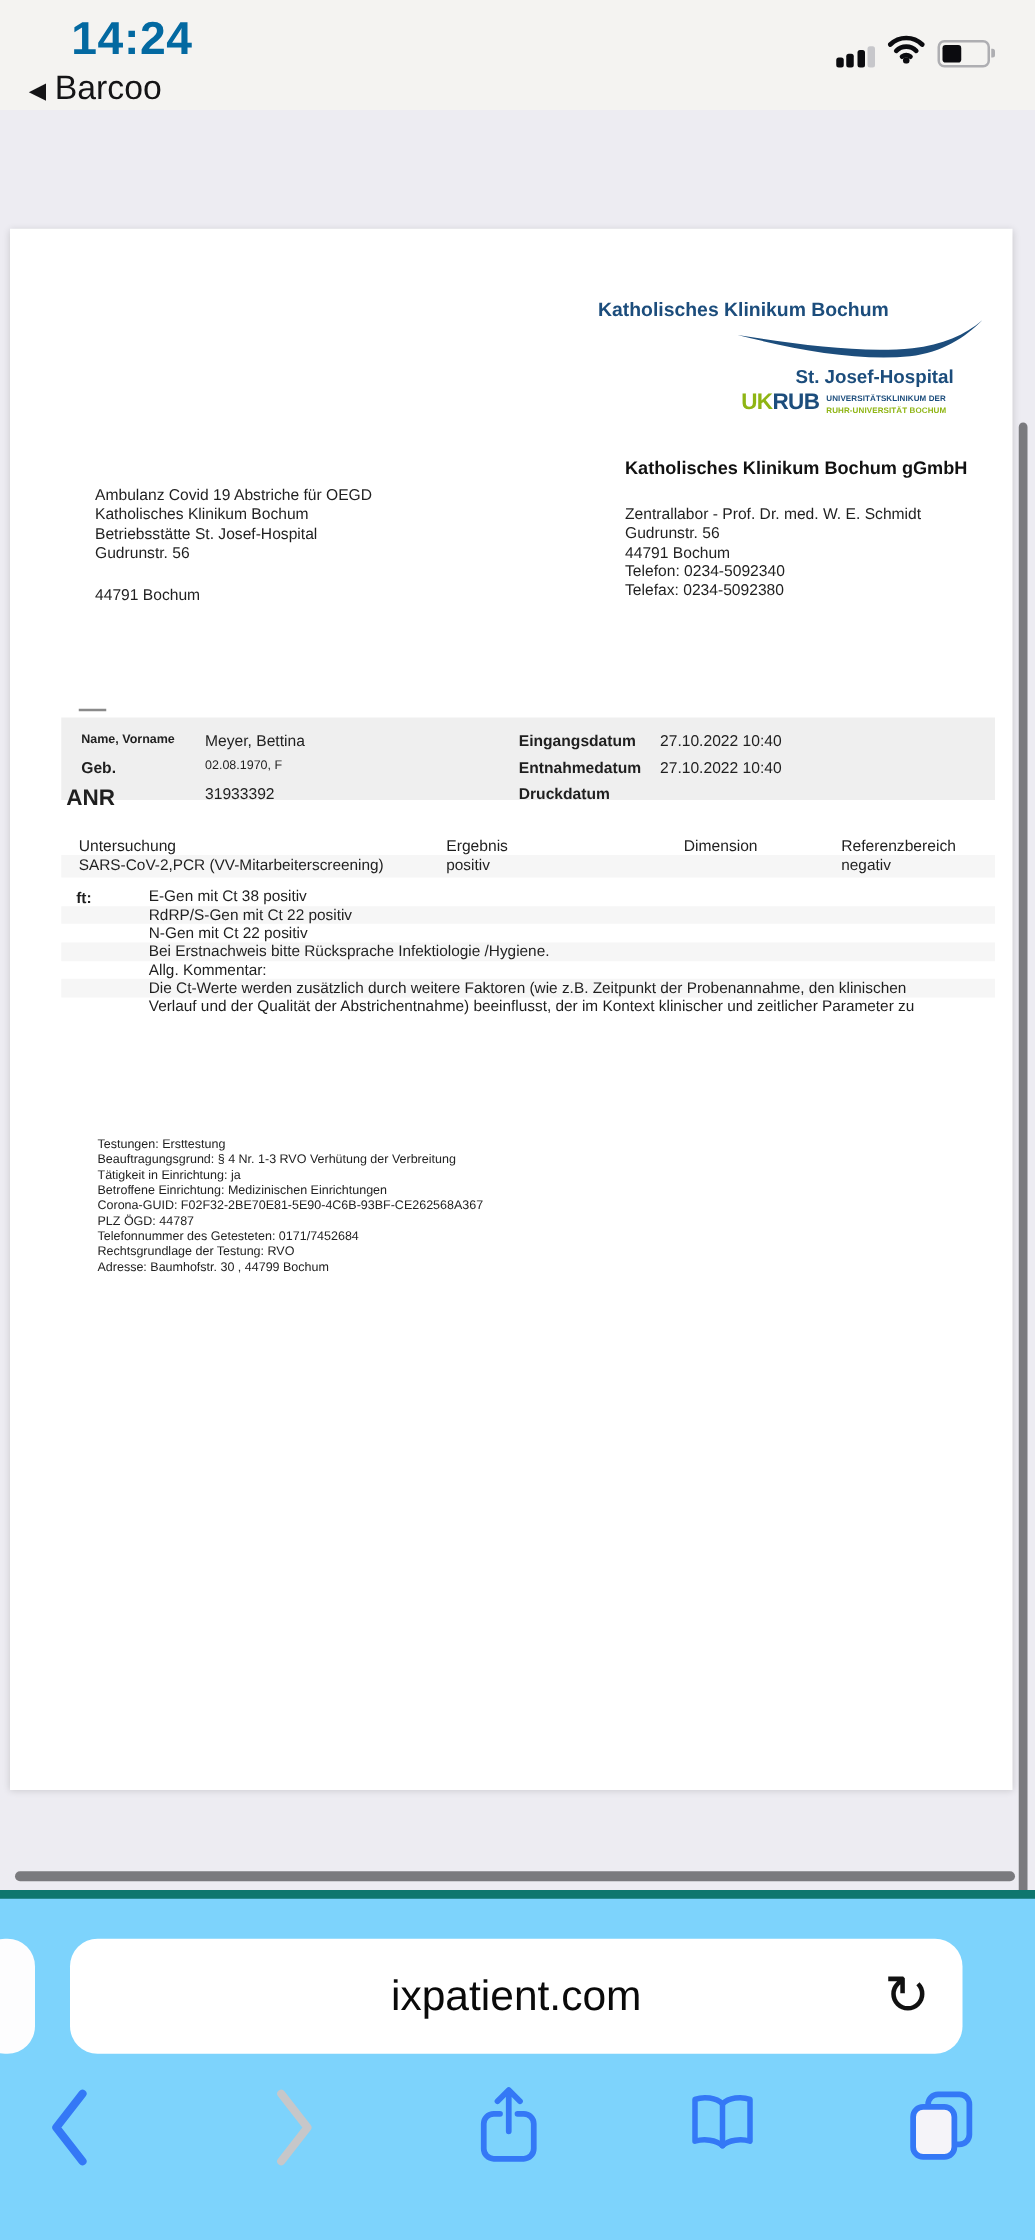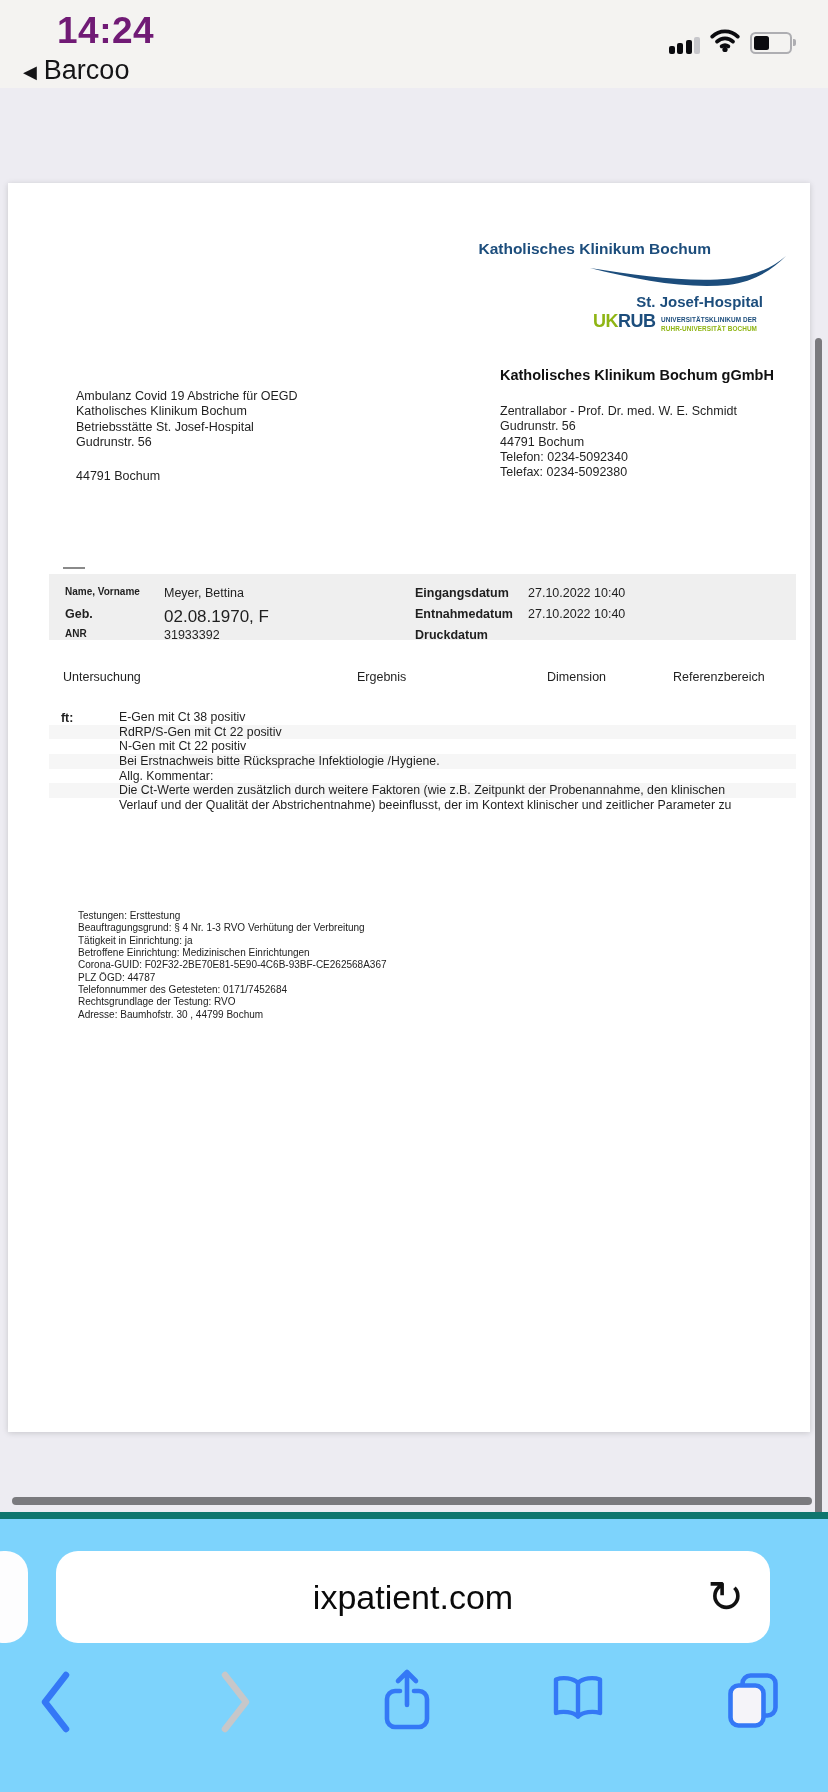--- a/index.html
+++ b/index.html
@@ -2,21 +2,21 @@
 <html><head>
 <meta charset="utf-8">
 <style>
   html,body{margin:0;padding:0;}
   body{width:828px;height:1792px;background:#EDECF2;font-family:"Liberation Sans",sans-serif;-webkit-font-smoothing:antialiased;}
   #screen{position:relative;width:828px;height:1792px;overflow:hidden;background:#EDECF2;}
   .abs{position:absolute;}
 
   
   #statusbar{position:absolute;left:0;top:0;width:828px;height:88px;background:#F4F3F1;}
-  #clock{position:absolute;left:57px;top:10px;font-size:37px;font-weight:bold;color:#701a75;letter-spacing:.5px;}
+  #clock{position:absolute;left:57px;top:10px;font-size:37px;font-weight:bold;color:#0369a1;letter-spacing:.5px;}
   #backapp{position:absolute;left:23px;top:55px;font-size:27px;color:#141416;display:flex;align-items:center;}
   #backapp .tri{font-size:18px;margin-right:7px;transform:translateY(1px);}
   #sysicons{position:absolute;right:36px;top:26px;display:flex;align-items:flex-end;gap:10px;height:30px;}
   .sigbars{display:flex;align-items:flex-end;gap:2.5px;padding-bottom:2px;}
   .sigbars i{display:block;width:6px;border-radius:2px;background:#0B0B0F;}
   .sigbars i.dim{background:#C7C7CB;}
   .batt{position:relative;width:38px;height:18px;border:2px solid #AEAEB2;border-radius:5.5px;margin-bottom:2px;}
   .batt .fill{position:absolute;left:2px;top:2px;bottom:2px;width:15px;background:#0B0B0F;border-radius:2.5px;}
   .batt .tip{position:absolute;right:-5.5px;top:4.5px;width:3px;height:7px;background:#AEAEB2;border-radius:0 2px 2px 0;}
 
@@ -112,33 +112,38 @@
       <div class="abs doc-sm" style="left:68px;top:286px;">44791 Bochum</div>
 
       <div class="abs" style="left:55px;top:384px;width:22px;height:2px;background:#8A8A8A;"></div>
 
       <div class="abs" style="left:41px;top:391px;width:747px;height:66px;background:#EFEFEF;"></div>
       <div class="abs" style="left:57px;top:403px;font-size:10px;font-weight:bold;text-align:right;">Name, Vorname</div>
       <div class="abs" style="left:156px;top:403px;font-size:12.5px;">Meyer, Bettina</div>
       <div class="abs" style="left:407px;top:403px;font-size:12.5px;font-weight:bold;">Eingangsdatum</div>
       <div class="abs" style="left:520px;top:403px;font-size:12.5px;">27.10.2022 10:40</div>
       <div class="abs" style="left:57px;top:424px;font-size:12.5px;font-weight:bold;">Geb.</div>
-      <div class="abs" style="left:156px;top:424px;font-size:17px;">02.08.1970, F</div>
+      <div class="abs" style="left:156px;top:424px;font-size:10px;">02.08.1970, F</div>
       <div class="abs" style="left:407px;top:424px;font-size:12.5px;font-weight:bold;">Entnahmedatum</div>
       <div class="abs" style="left:520px;top:424px;font-size:12.5px;">27.10.2022 10:40</div>
-      <div class="abs" style="left:57px;top:445px;font-size:10px;font-weight:bold;">ANR</div>
+      <div class="abs" style="left:45px;top:445px;font-size:18px;font-weight:bold;">ANR</div>
       <div class="abs" style="left:156px;top:445px;font-size:12.5px;">31933392</div>
       <div class="abs" style="left:407px;top:445px;font-size:12.5px;font-weight:bold;">Druckdatum</div>
       <div class="abs" style="left:520px;top:445px;font-size:12.5px;"></div>
 
       <div class="abs" style="left:55px;top:487px;font-size:12.5px;">Untersuchung</div>
       <div class="abs" style="left:349px;top:487px;font-size:12.5px;">Ergebnis</div>
       <div class="abs" style="left:539px;top:487px;font-size:12.5px;">Dimension</div>
       <div class="abs" style="left:665px;top:487px;font-size:12.5px;">Referenzbereich</div>
 
+      <div class="abs stripe" style="left:41px;top:501px;width:747px;height:18px;">
+        <span class="abs" style="left:14px;top:1px;font-size:12.3px;white-space:nowrap;">SARS-CoV-2,PCR (VV-Mitarbeiterscreening)</span>
+        <span class="abs" style="left:308px;top:1px;font-size:12.3px;">positiv</span>
+        <span class="abs" style="left:624px;top:1px;font-size:12.3px;">negativ</span>
+      </div>
 
       <div id="ftrows" class="abs" style="left:41px;top:527px;width:747px;">
         <div>E-Gen mit Ct 38 positiv</div>
         <div>RdRP/S-Gen mit Ct 22 positiv</div>
         <div>N-Gen mit Ct 22 positiv</div>
         <div>Bei Erstnachweis bitte Rücksprache Infektiologie  /Hygiene.</div>
         <div>Allg. Kommentar:</div>
         <div>Die Ct-Werte werden zusätzlich durch weitere Faktoren (wie z.B. Zeitpunkt der Probenannahme, den klinischen</div>
         <div>Verlauf und der Qualität der Abstrichentnahme) beeinflusst, der im Kontext klinischer und zeitlicher Parameter zu</div>
         <span class="abs" style="left:12px;top:1px;font-size:12.3px;font-weight:bold;">ft:</span>

